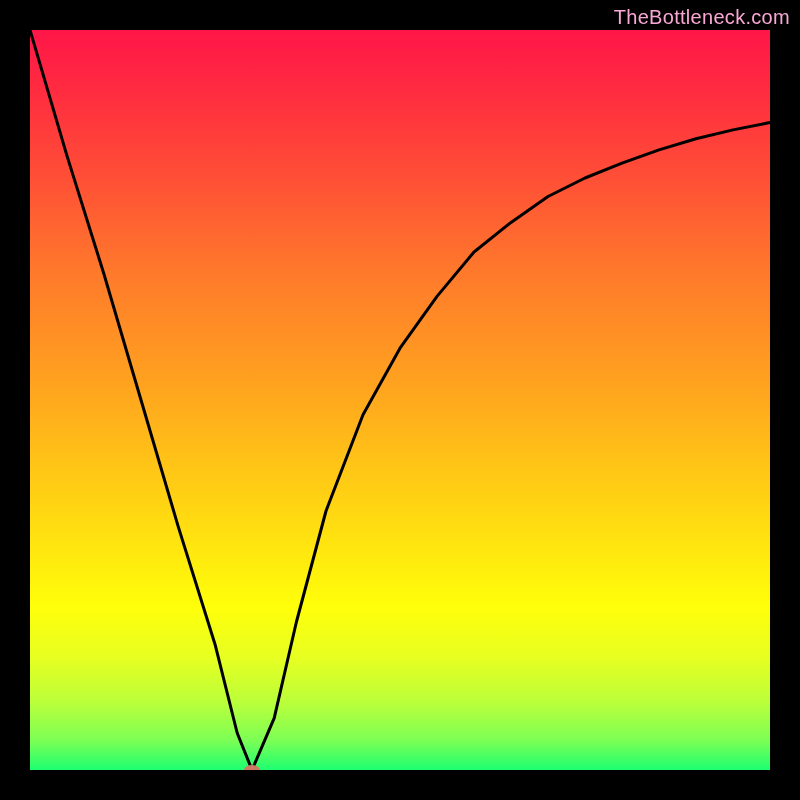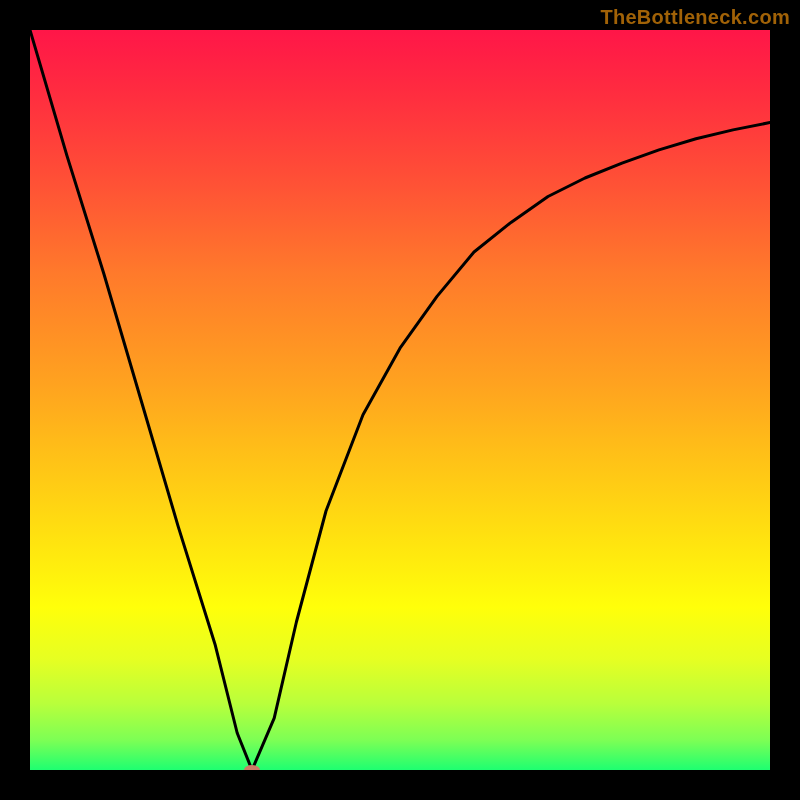--- a/index.html
+++ b/index.html
@@ -35,23 +35,23 @@
       #e6ff22 85%,
       #b9ff3b 91%,
       #7cff55 96%,
       #1eff71 100%
     );
   }
   .watermark {
     position: absolute;
     top: 6px;
     right: 10px;
-    color: #a16207;
+    color: #f9a8d4;
     font-size: 20px;
-    font-weight: 700;
+    font-weight: 400;
     letter-spacing: 0.3px;
     z-index: 5;
   }
   svg.curve {
     position: absolute;
     left: 0;
     top: 0;
     width: 740px;
     height: 740px;
   }

